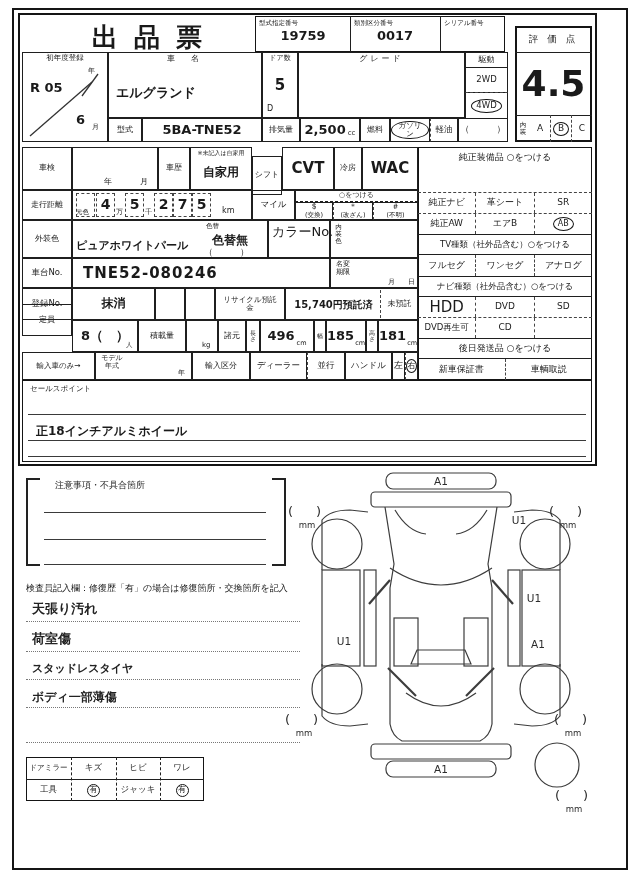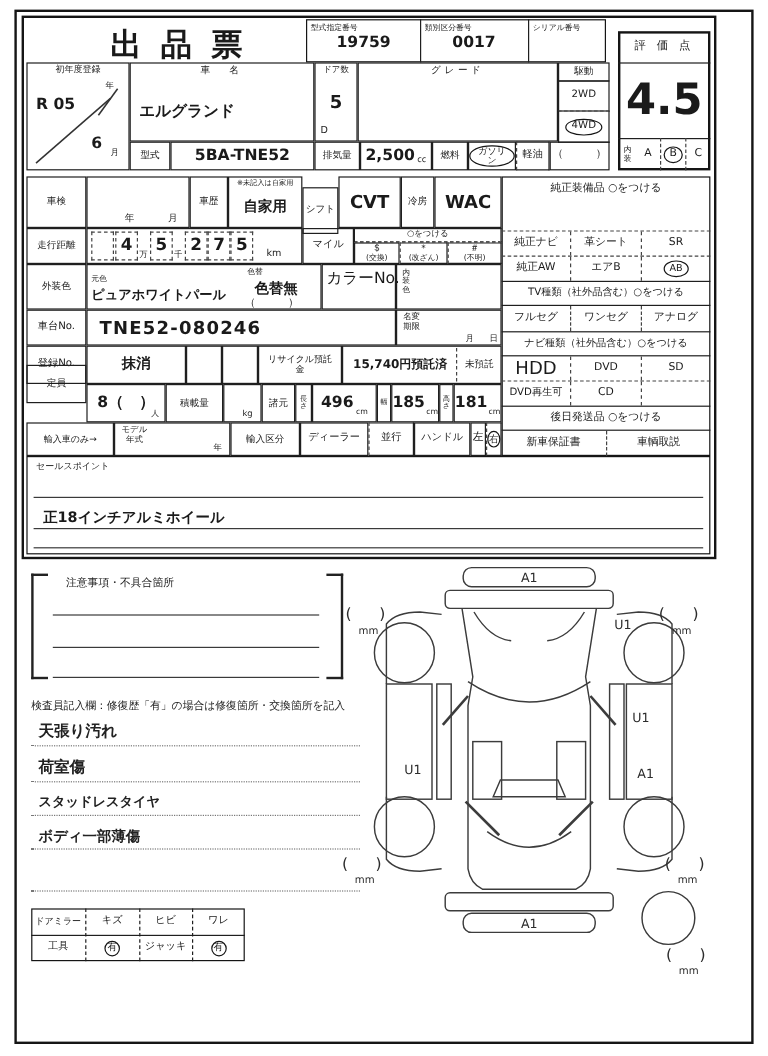--- a/index.html
+++ b/index.html
@@ -133,21 +133,21 @@
       <span style="font-size:8px">＊</span>
       <span>(改ざん)</span>
     </div>
   <div class="cell dv" style="left:373px;top:202px;width:45px;height:18px;flex-direction:column;font-size:6.5px">
       <span style="font-size:8px">＃</span>
       <span>(不明)</span>
     </div>
 
   <div class="cell lab" style="left:22px;top:220px;width:50px;height:38px">外装色</div>
   <div class="cell" style="left:72px;top:220px;width:196px;height:38px"></div>
-  <div class="a" style="left:76px;top:228px;font-size:6.5px">元色</div>
+  <div class="a" style="left:76px;top:208px;font-size:6.5px">元色</div>
   <div class="a val" style="left:76px;top:238px;font-size:11px">ピュアホワイトパール</div>
   <div class="a" style="left:206px;top:222px;font-size:6.5px">色替</div>
   <div class="a val" style="left:212px;top:232px;font-size:12px">色替無</div>
   <div class="a" style="left:204px;top:246px;font-size:9px">（　　　）</div>
   <div class="cell" style="left:268px;top:220px;width:62px;height:38px"></div>
   <div class="a" style="left:272px;top:223px;font-size:13px">カラーNo.</div>
   <div class="cell" style="left:330px;top:220px;width:88px;height:38px"></div>
   <div class="a vert" style="left:334px;top:224px;width:9px;font-size:6.5px">内装色</div>
 
   <div class="cell" style="left:22px;top:258px;width:50px;height:30px;font-size:8.5px">車台No.</div>

